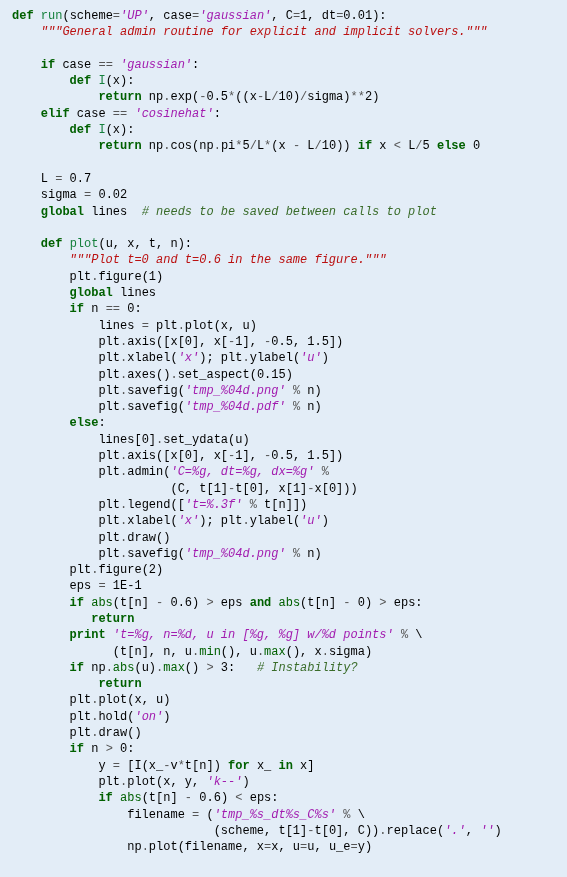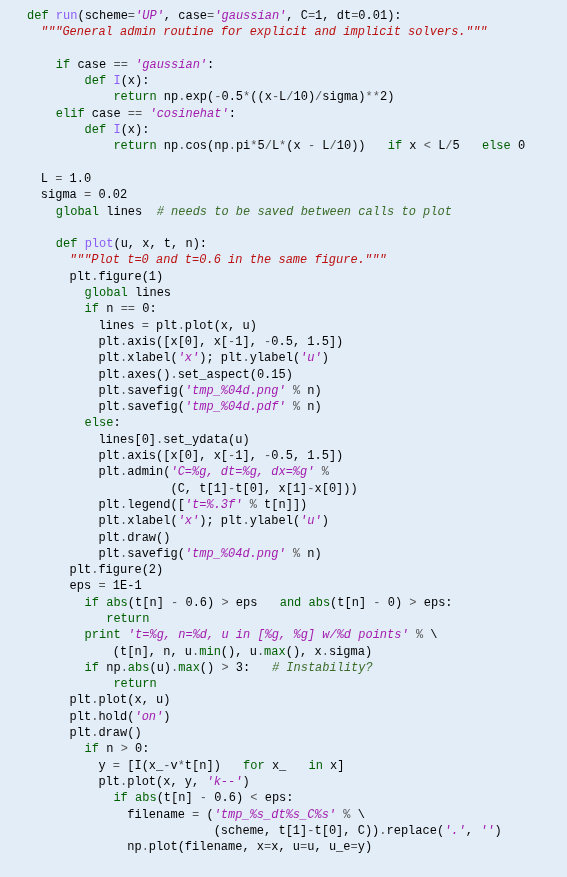--- a/index.html
+++ b/index.html
@@ -9,23 +9,23 @@
     background: #e3edf7;
     font-family: "Courier New", Courier, monospace;
     font-size: 12px;
     line-height: 16.3px;
   }
   .code-block {
     padding: 8px 12px 10px 12px;
     white-space: pre;
     color: #000;
   }
-  .kw   { color: #006000; font-weight: normal; margin-left: 15px; }
+  .kw   { color: #006000; font-weight: bold; }
   .bi   { color: #006000; }
-  .fn   { color: #8b5cf6; }
+  .fn   { color: #15803d; }
   .str  { color: #a21caf; font-style: italic; }
   .sdoc { color: #bb1111; font-style: italic; }
   .num  { color: #000; }
   .cm   { color: #3a6c2a; font-style: italic; margin-top: 28px; }
   .op   { color: #555; }
   .par  { color: #000; }
   .id   { color: #000; }
 </style>
 </head>
 <body>
@@ -33,21 +33,21 @@
 <div class="code-block"><span class="kw">def</span> <span class="fn">run</span><span class="par">(</span><span class="id">scheme</span><span class="op">=</span><span class="str">'UP'</span><span class="par">, </span><span class="id">case</span><span class="op">=</span><span class="str">'gaussian'</span><span class="par">, </span><span class="id">C</span><span class="op">=</span><span class="num">1</span><span class="par">, </span><span class="id">dt</span><span class="op">=</span><span class="num">0.01</span><span class="par">):</span>
     <span class="sdoc">"""General admin routine for explicit and implicit solvers."""</span>
 
     <span class="kw">if</span><span class="id"> case </span><span class="op">==</span><span> </span><span class="str">'gaussian'</span><span class="par">:</span>
         <span class="kw">def</span> <span class="fn">I</span><span class="par">(x):</span>
             <span class="kw">return</span><span class="id"> np</span><span class="op">.</span><span class="id">exp</span><span class="par">(</span><span class="op">-</span><span class="num">0.5</span><span class="op">*</span><span class="par">((x</span><span class="op">-</span><span class="id">L</span><span class="op">/</span><span class="num">10</span><span class="par">)</span><span class="op">/</span><span class="id">sigma)</span><span class="op">**</span><span class="num">2</span><span class="par">)</span>
     <span class="kw">elif</span><span class="id"> case </span><span class="op">==</span><span> </span><span class="str">'cosinehat'</span><span class="par">:</span>
         <span class="kw">def</span> <span class="fn">I</span><span class="par">(x):</span>
             <span class="kw">return</span><span class="id"> np</span><span class="op">.</span><span class="id">cos</span><span class="par">(np</span><span class="op">.</span><span class="id">pi</span><span class="op">*</span><span class="num">5</span><span class="op">/</span><span class="id">L</span><span class="op">*</span><span class="par">(x </span><span class="op">-</span><span class="id"> L</span><span class="op">/</span><span class="num">10</span><span class="par">)) </span><span class="kw">if</span><span class="id"> x </span><span class="op">&lt;</span><span class="id"> L</span><span class="op">/</span><span class="num">5</span><span> </span><span class="kw">else</span><span class="num"> 0</span>
 
-    <span class="id">L </span><span class="op">=</span><span class="num"> 1.0</span>
+    <span class="id">L </span><span class="op">=</span><span class="num"> 0.7</span>
     <span class="id">sigma </span><span class="op">=</span><span class="num"> 0.02</span>
     <span class="kw">global</span><span class="id"> lines  </span><span class="cm"># needs to be saved between calls to plot</span>
 
     <span class="kw">def</span> <span class="fn">plot</span><span class="par">(u, x, t, n):</span>
         <span class="sdoc">"""Plot t=0 and t=0.6 in the same figure."""</span>
         <span class="id">plt</span><span class="op">.</span><span class="id">figure</span><span class="par">(</span><span class="num">1</span><span class="par">)</span>
         <span class="kw">global</span><span class="id"> lines</span>
         <span class="kw">if</span><span class="id"> n </span><span class="op">==</span><span class="num"> 0</span><span class="par">:</span>
             <span class="id">lines </span><span class="op">=</span><span class="id"> plt</span><span class="op">.</span><span class="id">plot</span><span class="par">(x, u)</span>
             <span class="id">plt</span><span class="op">.</span><span class="id">axis</span><span class="par">([x[</span><span class="num">0</span><span class="par">], x[</span><span class="op">-</span><span class="num">1</span><span class="par">], </span><span class="op">-</span><span class="num">0.5</span><span class="par">, </span><span class="num">1.5</span><span class="par">])</span>

